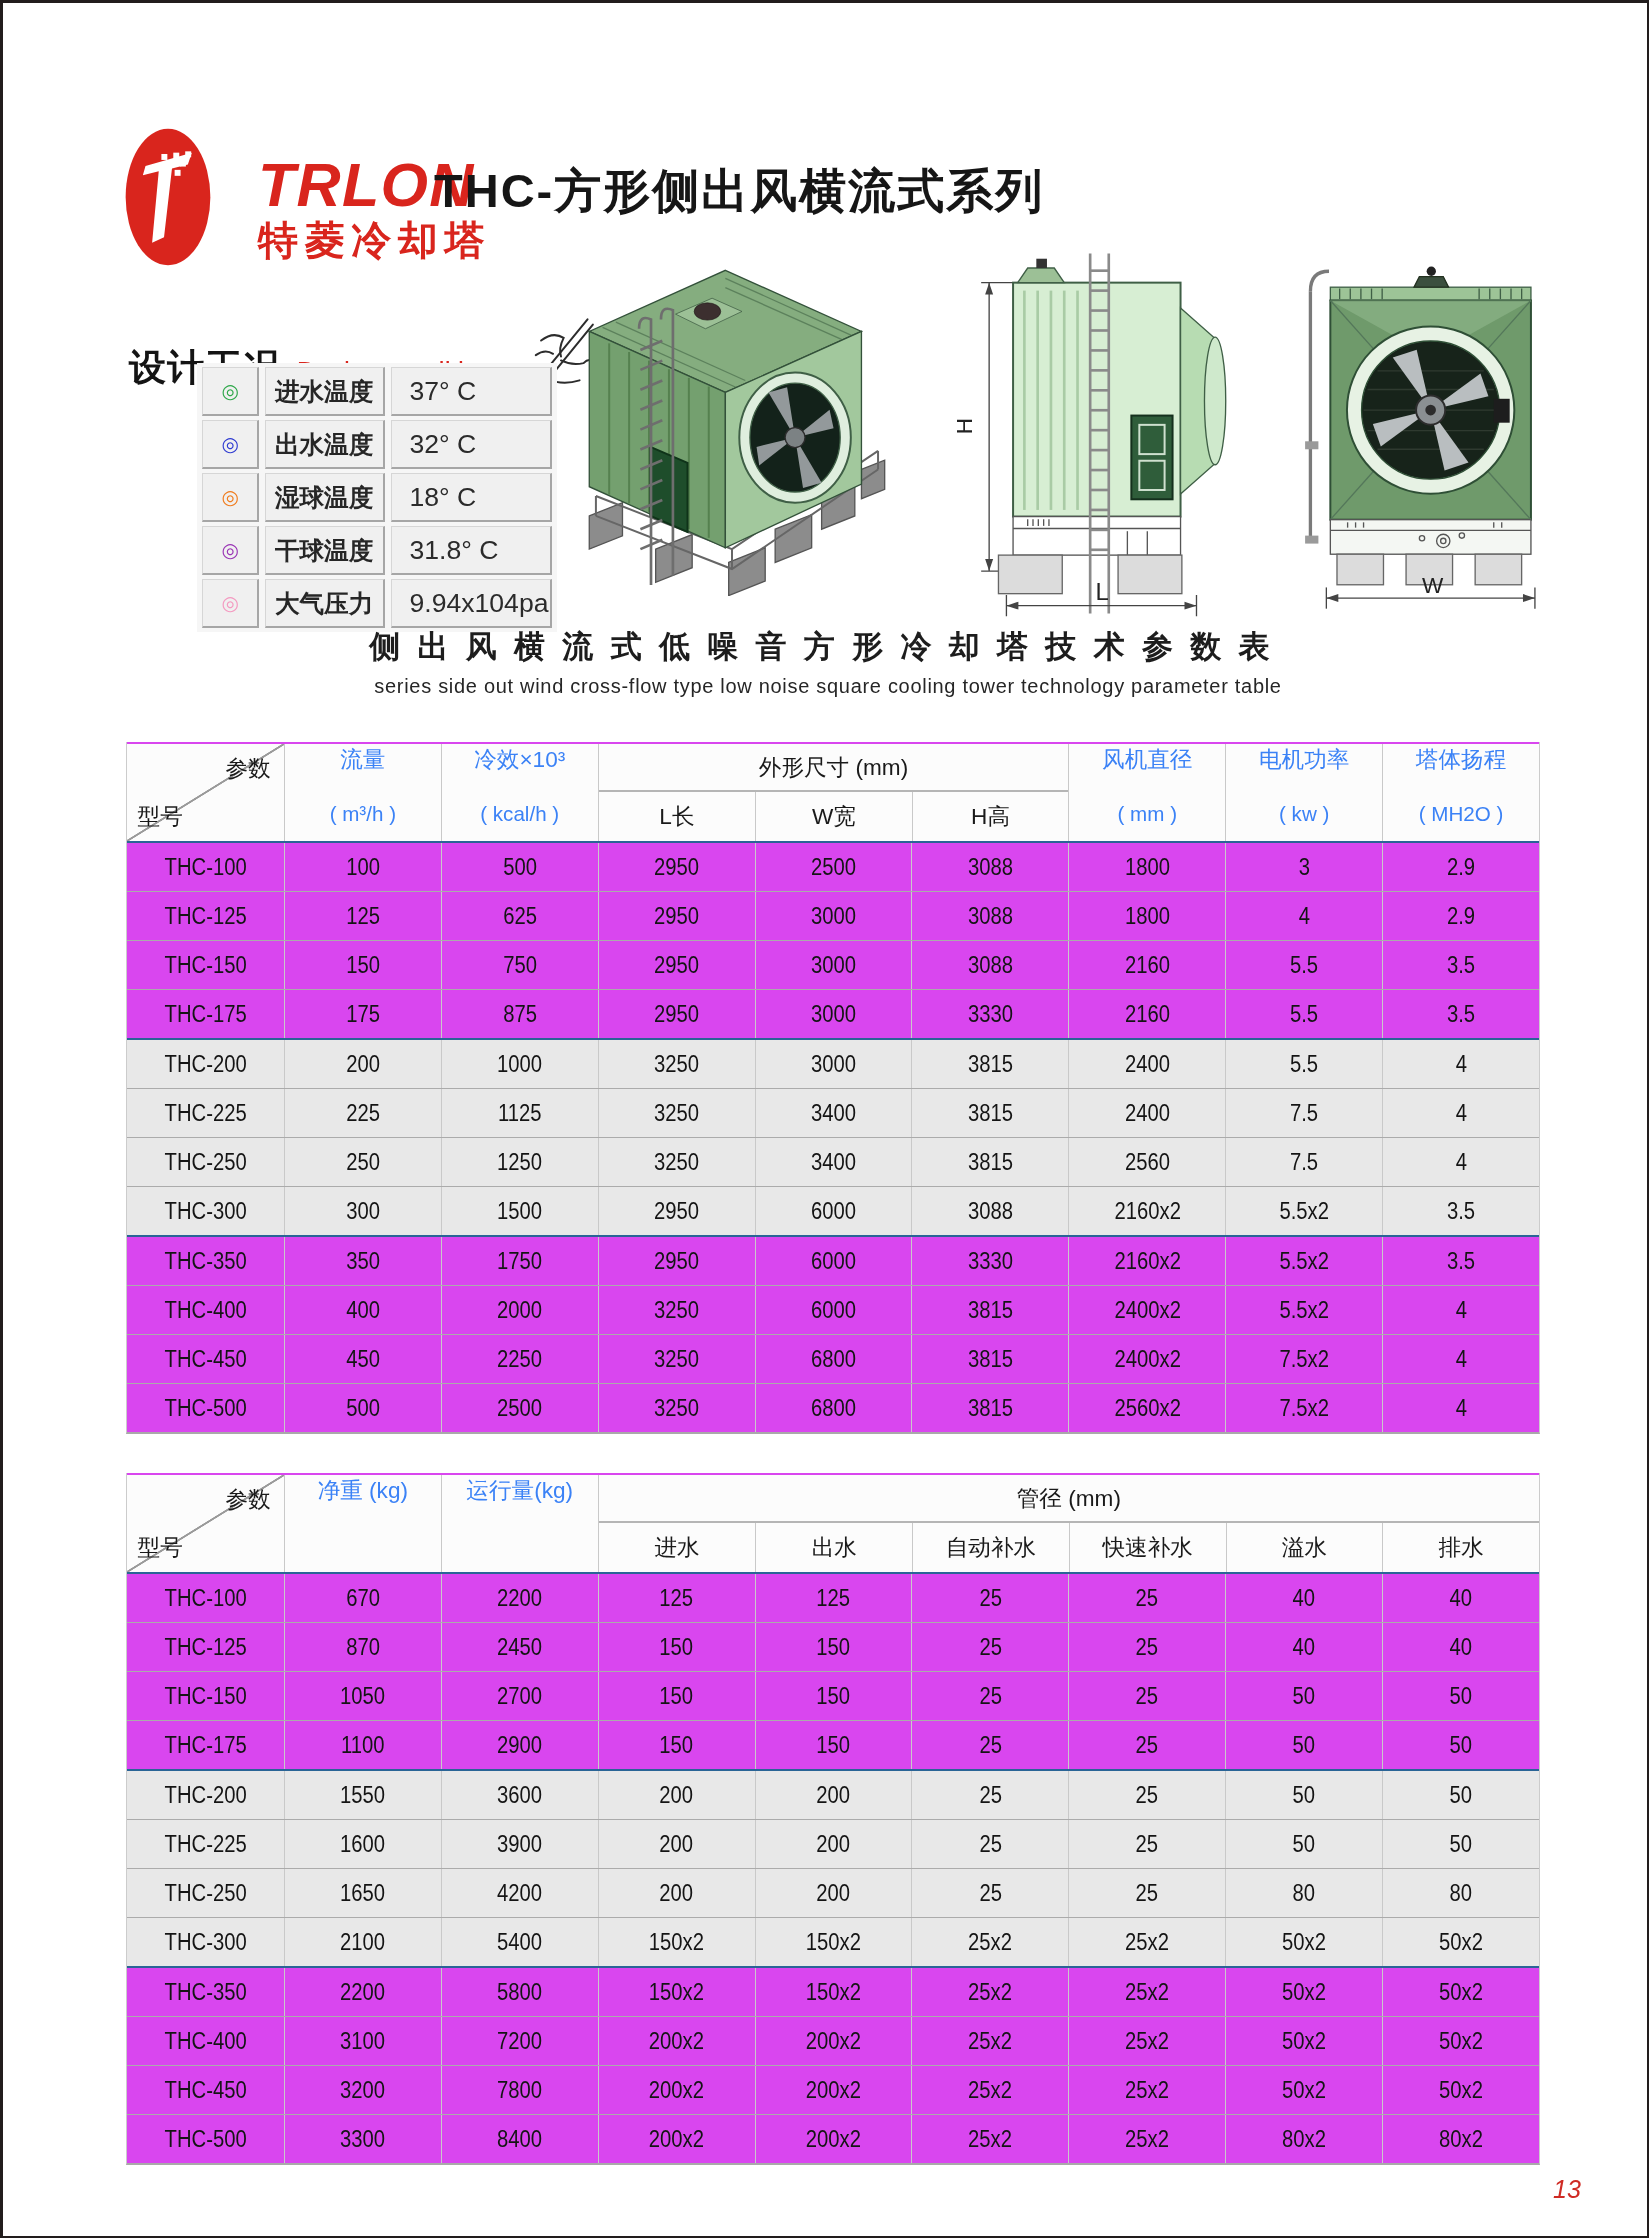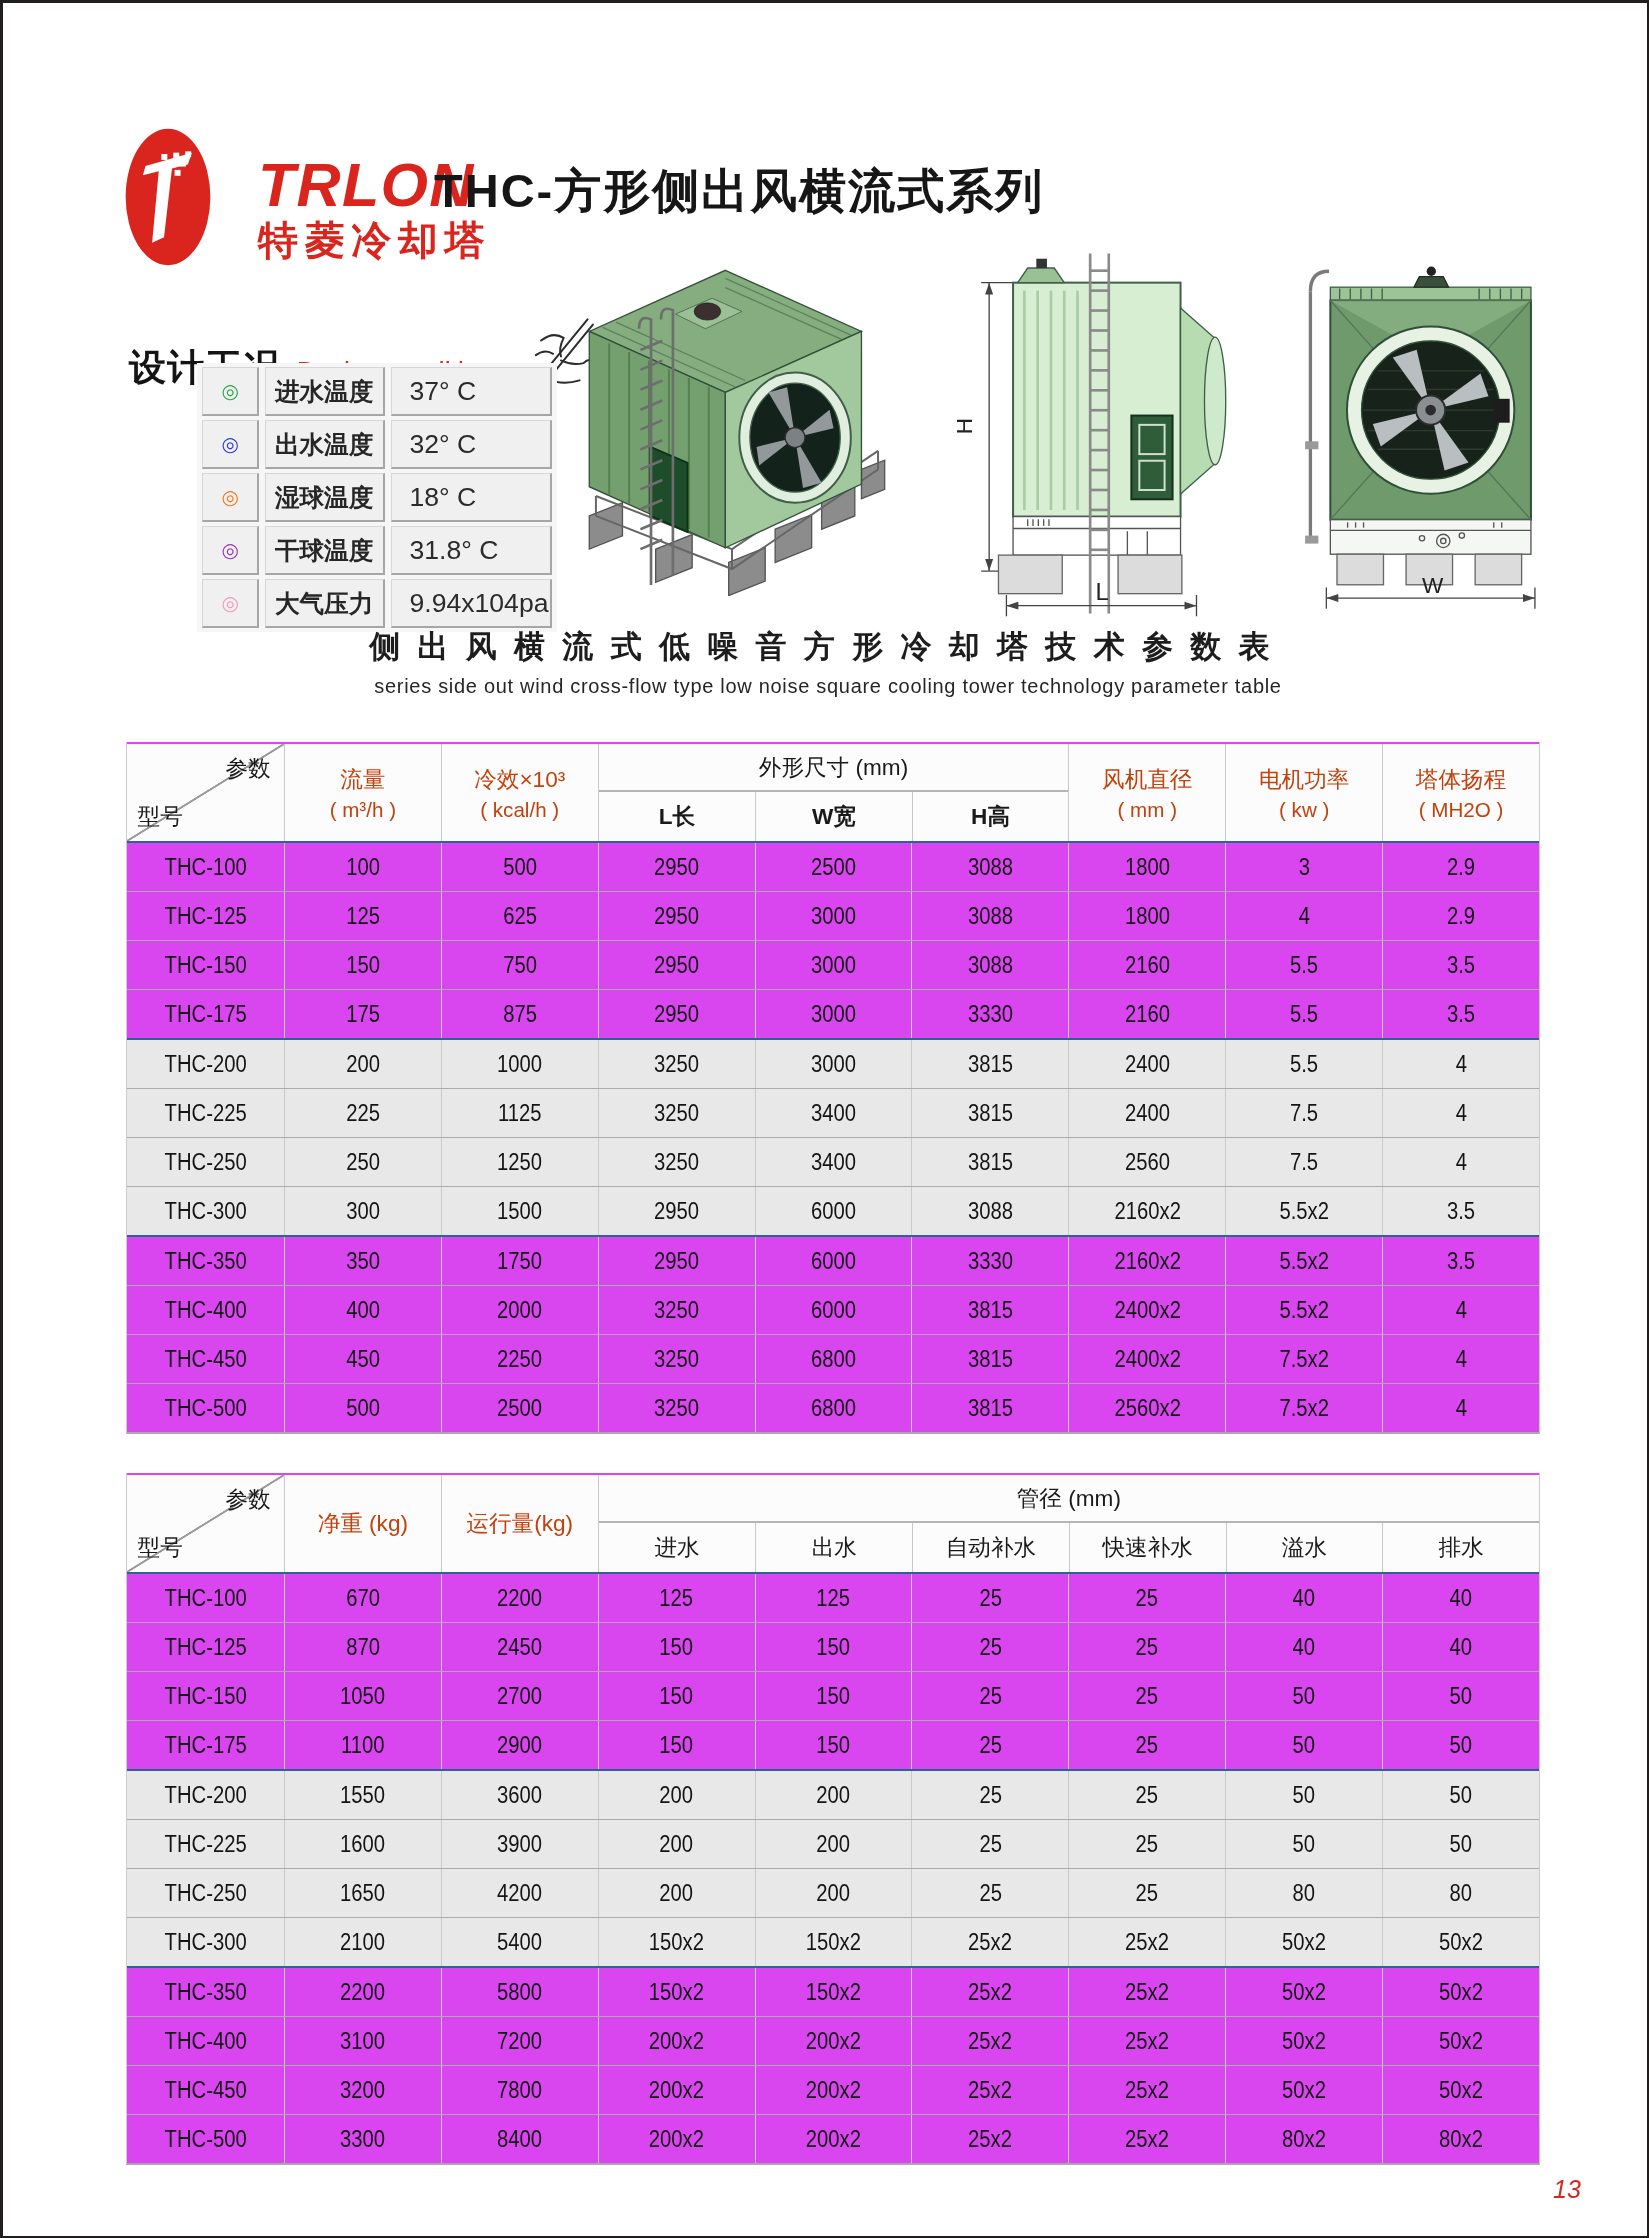--- a/index.html
+++ b/index.html
@@ -48,35 +48,35 @@
   .ptable{position:absolute;left:123px;width:1414px;box-sizing:border-box;
           border-left:1.3px solid #cccccc;border-right:1.3px solid #cccccc;
           border-bottom:2px solid #a9a9a9;background:#f3f3f3;}
   .t1-pos{top:739px;}
   .t2-pos{top:1470px;}
 
   .thead{display:grid;grid-template-columns:repeat(9,1fr);height:97px;background:#fcfcfc;
          border-top:2px solid #d946ef;border-bottom:2.7px solid #2a6496;box-sizing:content-box;}
   .thead > div{border-left:1.3px solid #c9c9c9;box-sizing:border-box;}
   .thead > div:first-child{border-left:none;}
-  .hcell{display:flex;flex-direction:column;align-items:center;justify-content:center;
-         gap:3px;font-size:22.6px;color:#c2410c;}
+  .hcell{display:flex;flex-direction:column;align-items:center;
+         gap:27px;font-size:22.6px;color:#3b82f6;}
   .hcell .unit{font-size:20.6px;}
   .hcorner{position:relative;background-image:linear-gradient(to bottom right,
            transparent calc(50% - 1.3px),#9a9a9a calc(50% - 0.7px),
            #9a9a9a calc(50% + 0.7px),transparent calc(50% + 1.3px));}
   .hcorner .c-top{position:absolute;top:9.3px;right:13.3px;font-size:22.6px;}
   .hcorner .c-bot{position:absolute;bottom:9.3px;left:10.6px;font-size:22.6px;}
   .hgroup{display:flex;flex-direction:column;}
   .hgroup3{grid-column:4 / 7;}
   .hgroup6{grid-column:4 / 10;}
   .hgrouptitle{height:48px;display:flex;align-items:center;justify-content:center;
                font-size:22.6px;border-bottom:2px solid #b5b5b5;box-sizing:border-box;}
   .hsub{flex:1;display:grid;}
-  .hsub3{grid-template-columns:repeat(3,1fr);font-weight:bold;}
+  .hsub3{grid-template-columns:repeat(3,1fr);}
   .hsub6{grid-template-columns:repeat(6,1fr);}
   .hsub > div{display:flex;align-items:center;justify-content:center;font-size:22.6px;
               border-left:1.3px solid #c9c9c9;box-sizing:border-box;}
   .hsub > div:first-child{border-left:none;}
 
   .drow{display:grid;grid-template-columns:repeat(9,1fr);height:48px;background:#d946ef;
         border-top:1.3px solid #ababab;box-sizing:content-box;}
   .drow:first-child{border-top:none;}
   .drow.dark{background:#e8e8e8;}
   .drow.blue{border-top:2.7px solid #2a6496;}

